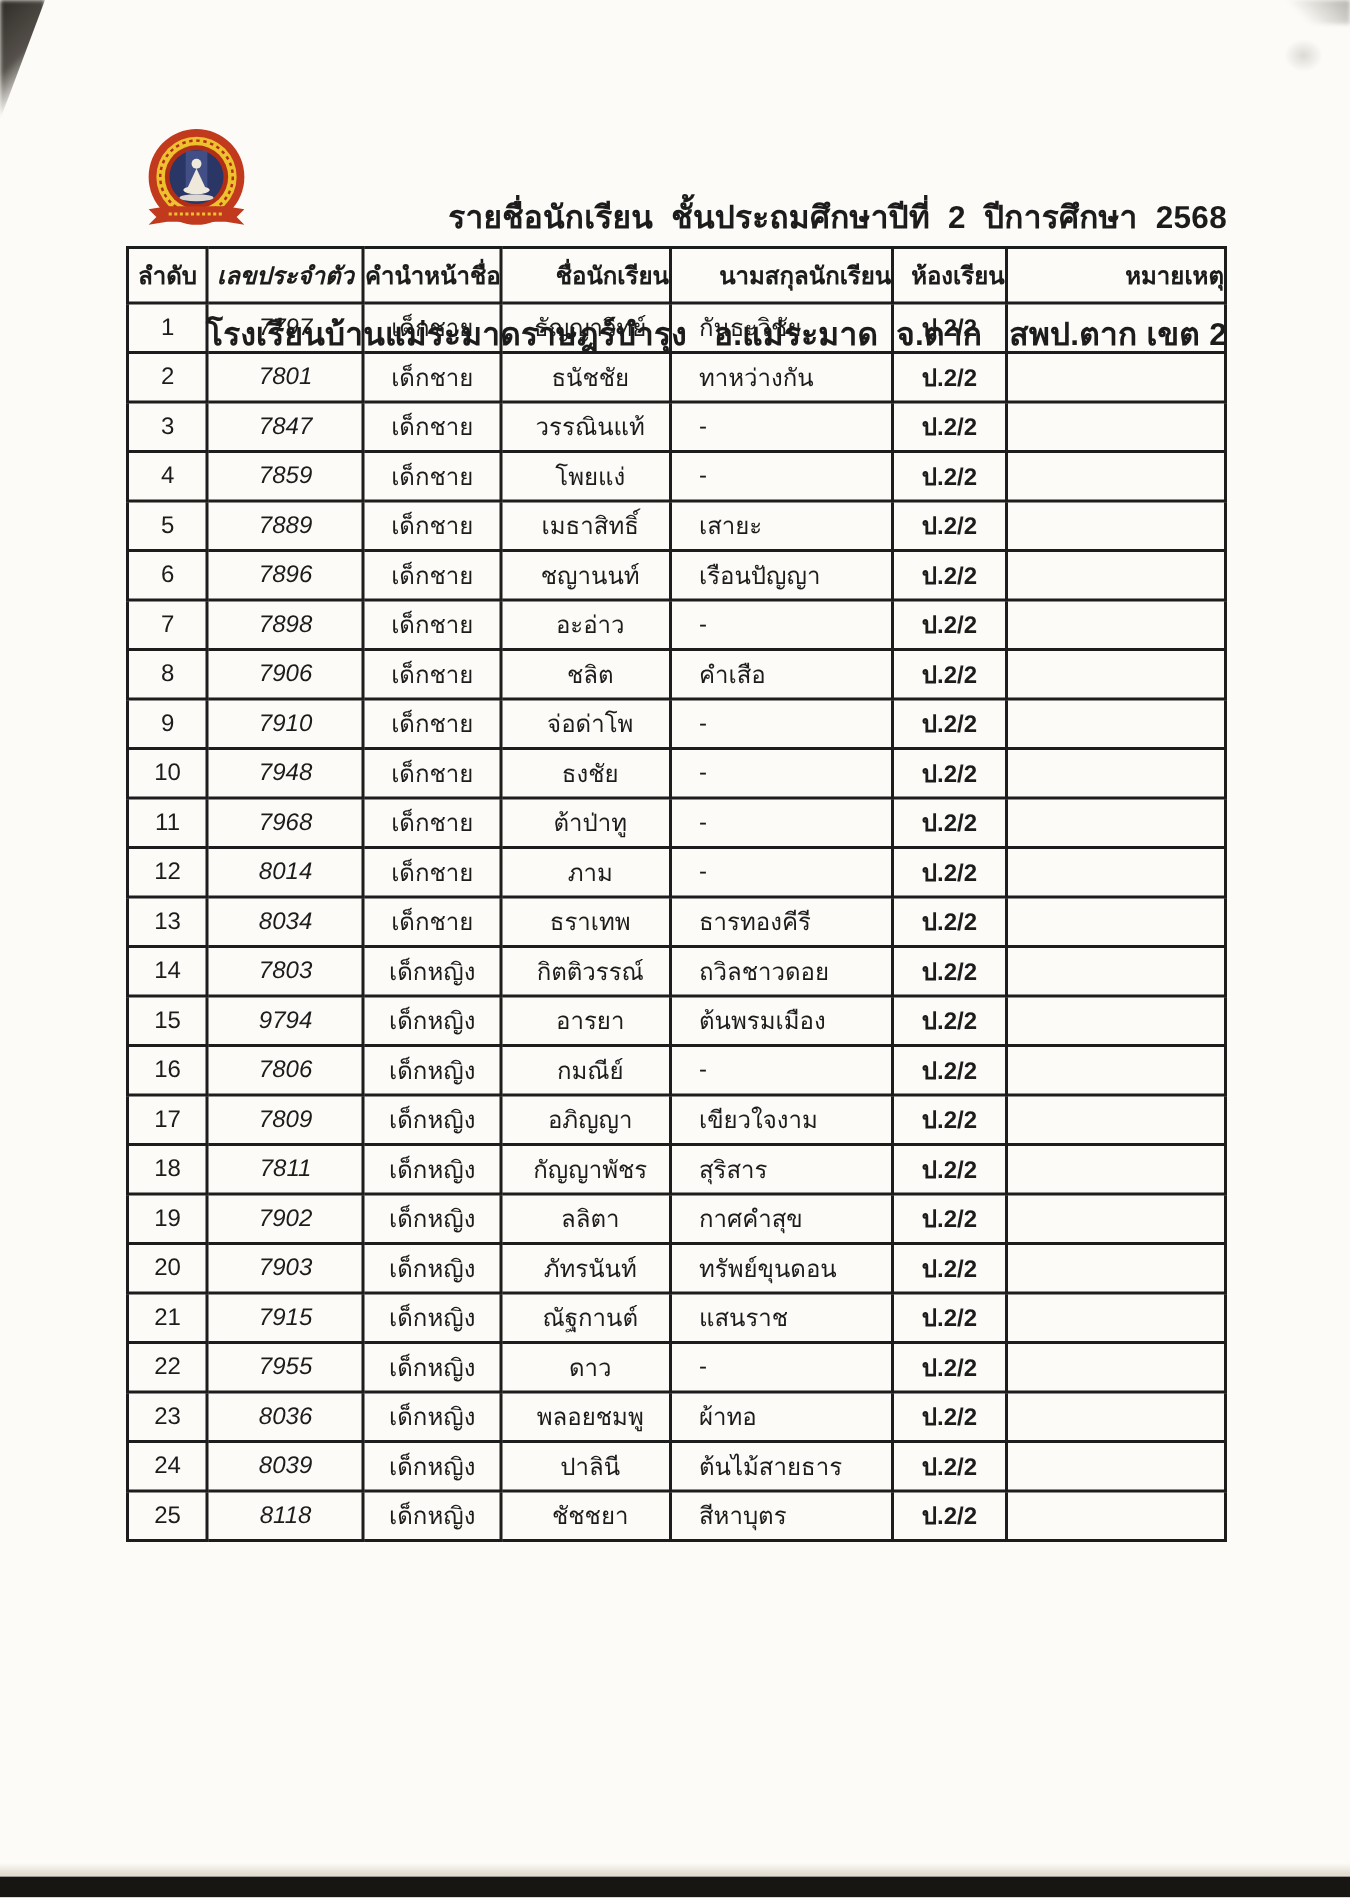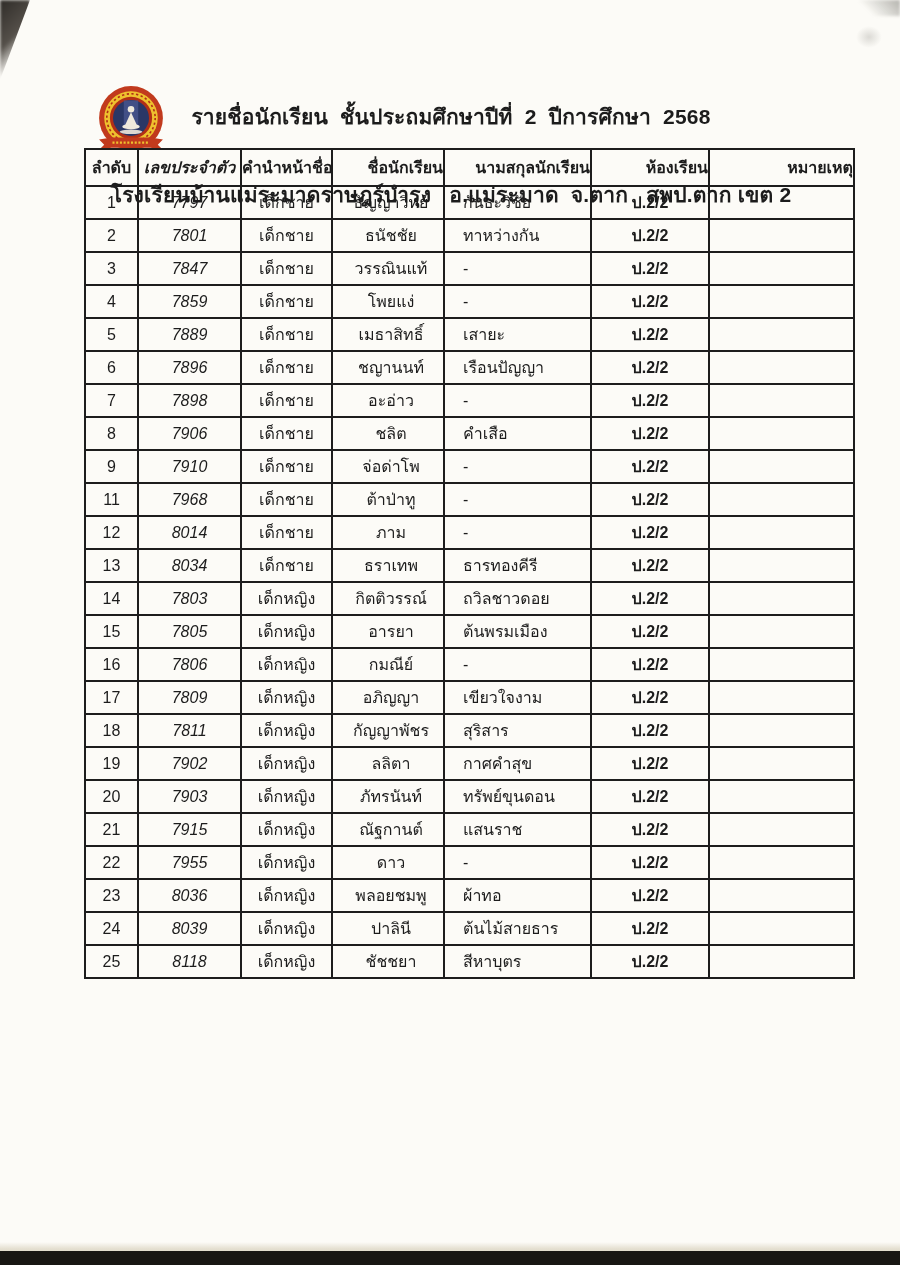--- a/index.html
+++ b/index.html
@@ -37,43 +37,43 @@
     background:#181613;
   }
   .bottom-bar::before {
     content:""; position:absolute; left:0; top:-9px; width:900px; height:9px;
     background:linear-gradient(180deg,rgba(214,205,185,0),#cfc6ae 80%);
     opacity:.55;
   }
   
   .logo-wrap { position:absolute; left:98px; top:85px; width:66px; height:70px; }
   .titles {
-    position:absolute; left:84px; top:64px; width:734px;
-    text-align:center; white-space:pre;
+    position:absolute; left:84px; top:92px; width:734px;
+    text-align:right; white-space:pre;
   }
   .doc-title   { font-size:21px; font-weight:bold; letter-spacing:.2px; }
   .doc-school  { font-size:21px; font-weight:bold; margin-top:9px; letter-spacing:.2px; }
   
   table.roster {
-    position:absolute; left:84px; top:148px; width:734px;
+    position:absolute; left:84px; top:164px; width:734px;
     border-collapse:collapse; table-layout:fixed;
   }
   table.roster th, table.roster td {
     border:2px solid #1d1d1d;
     font-size:16px;
     overflow:hidden; white-space:nowrap;
   }
   table.roster th { height:37px; font-weight:bold; text-align:center; }
   table.roster td { height:33px; text-align:center; }
   table.roster .c0 { width:53px; }
   table.roster .c1 { width:103px;font-style:italic; }
   table.roster .c2 { width:91px; }
   table.roster .c3 { width:112px; text-align:center; padding-left:6px; }
   table.roster .c4 { width:147px; text-align:left; padding-left:18px; }
-  table.roster .c5 { width:118px; font-weight:bold; }
+  table.roster .c5 { width:75px; font-weight:bold; }
   table.roster .c6 { width:145px; }
   table.roster th.c3, table.roster th.c5, table.roster th.c6 { text-align:right; padding-left:0; font-weight:bold; }
   table.roster th.c4 { text-align:right; padding-left:4px; }
 </style>
 </head>
 <body>
 
 <div class="page">
 
   <div class="corner-tl"></div>
@@ -190,20 +190,29 @@
         <tr>
           <td class="c0">9</td>
           <td class="c1">7910</td>
           <td class="c2">เด็กชาย</td>
           <td class="c3">จ่อด่าโพ</td>
           <td class="c4">-</td>
           <td class="c5">ป.2/2</td>
           <td class="c6"></td>
         </tr>
         <tr>
+          <td class="c0">10</td>
+          <td class="c1">7948</td>
+          <td class="c2">เด็กชาย</td>
+          <td class="c3">ธงชัย</td>
+          <td class="c4">-</td>
+          <td class="c5">ป.2/2</td>
+          <td class="c6"></td>
+        </tr>
+        <tr>
           <td class="c0">11</td>
           <td class="c1">7968</td>
           <td class="c2">เด็กชาย</td>
           <td class="c3">ต้าป่าทู</td>
           <td class="c4">-</td>
           <td class="c5">ป.2/2</td>
           <td class="c6"></td>
         </tr>
         <tr>
           <td class="c0">12</td>
@@ -227,21 +236,21 @@
           <td class="c0">14</td>
           <td class="c1">7803</td>
           <td class="c2">เด็กหญิง</td>
           <td class="c3">กิตติวรรณ์</td>
           <td class="c4">ถวิลชาวดอย</td>
           <td class="c5">ป.2/2</td>
           <td class="c6"></td>
         </tr>
         <tr>
           <td class="c0">15</td>
-          <td class="c1">7805</td>
+          <td class="c1">9794</td>
           <td class="c2">เด็กหญิง</td>
           <td class="c3">อารยา</td>
           <td class="c4">ต้นพรมเมือง</td>
           <td class="c5">ป.2/2</td>
           <td class="c6"></td>
         </tr>
         <tr>
           <td class="c0">16</td>
           <td class="c1">7806</td>
           <td class="c2">เด็กหญิง</td>

